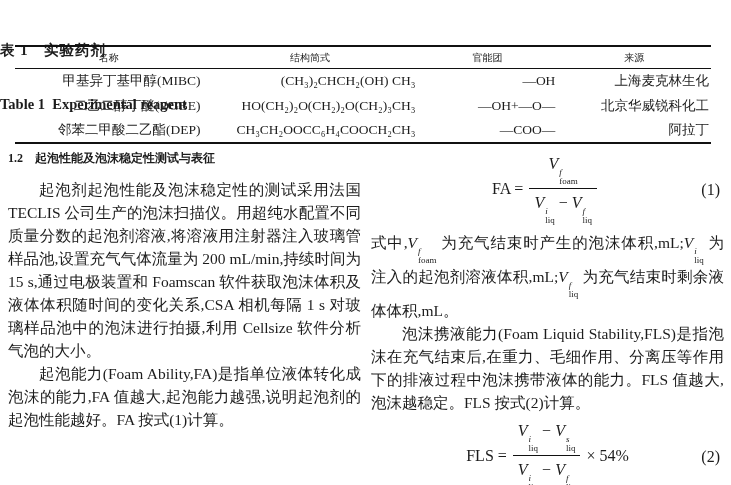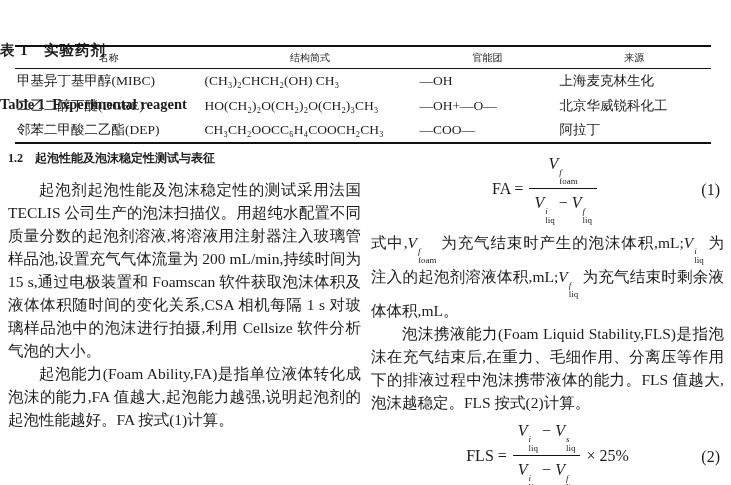--- a/index.html
+++ b/index.html
@@ -17,21 +17,21 @@
   .t-zh{font-size:14.5px;font-weight:bold;letter-spacing:1px;}
   .t-en{font-size:14.5px;font-weight:bold;}
   
   .rtable-wrap{position:absolute;top:45px;left:15px;width:696px;}
   table.rtable{
     width:100%;border-collapse:collapse;table-layout:fixed;
     font-size:13.5px;line-height:1.15;
     border-top:2px solid #111;border-bottom:2px solid #111;
   }
   .rtable th{font-weight:normal;font-size:10px;padding:5px 2px 4px;border-bottom:1.5px solid #111;}
-  .rtable td{text-align:left;padding:4.5px 2px;white-space:nowrap;overflow:hidden;}
+  .rtable td{text-align:right;padding:4.5px 2px;white-space:nowrap;overflow:hidden;}
   .rtable .w1{width:27%;} .rtable .w2{width:31%;margin-top:36px;} .rtable .w3{width:20%;margin-top:42px;} .rtable .w4{width:22%;}
   
   .col{position:absolute;top:147px;width:353px;font-size:15.5px;line-height:23px;text-align:justify;}
   .col-left{left:8px;}
   .col-right{left:371px;}
   .sec-head{font-weight:bold;font-size:12px;margin:0 0 9px 0;line-height:22px;}
   .sec-head .sec-no{margin-right:12px;}
   p.para{margin:0;}
   p.indent{text-indent:2em;}
   
@@ -153,19 +153,19 @@
                 <span class="s-sub">liq</span>
               </span></span></span>
         <span class="den"><span class="var">V<span class="vs">
                 <span class="s-sup">i</span>
                 <span class="s-sub">liq</span>
               </span></span> − <span class="var">V<span class="vs">
                 <span class="s-sup">f</span>
                 <span class="s-sub">liq</span>
               </span></span></span>
       </span>
-      <span class="eq-suffix">× 25%</span>
+      <span class="eq-suffix">× 54%</span>
       <span class="eq-number">(2)</span>
     </div>
 
   </div>
 
 </div>
 
 </body></html>

